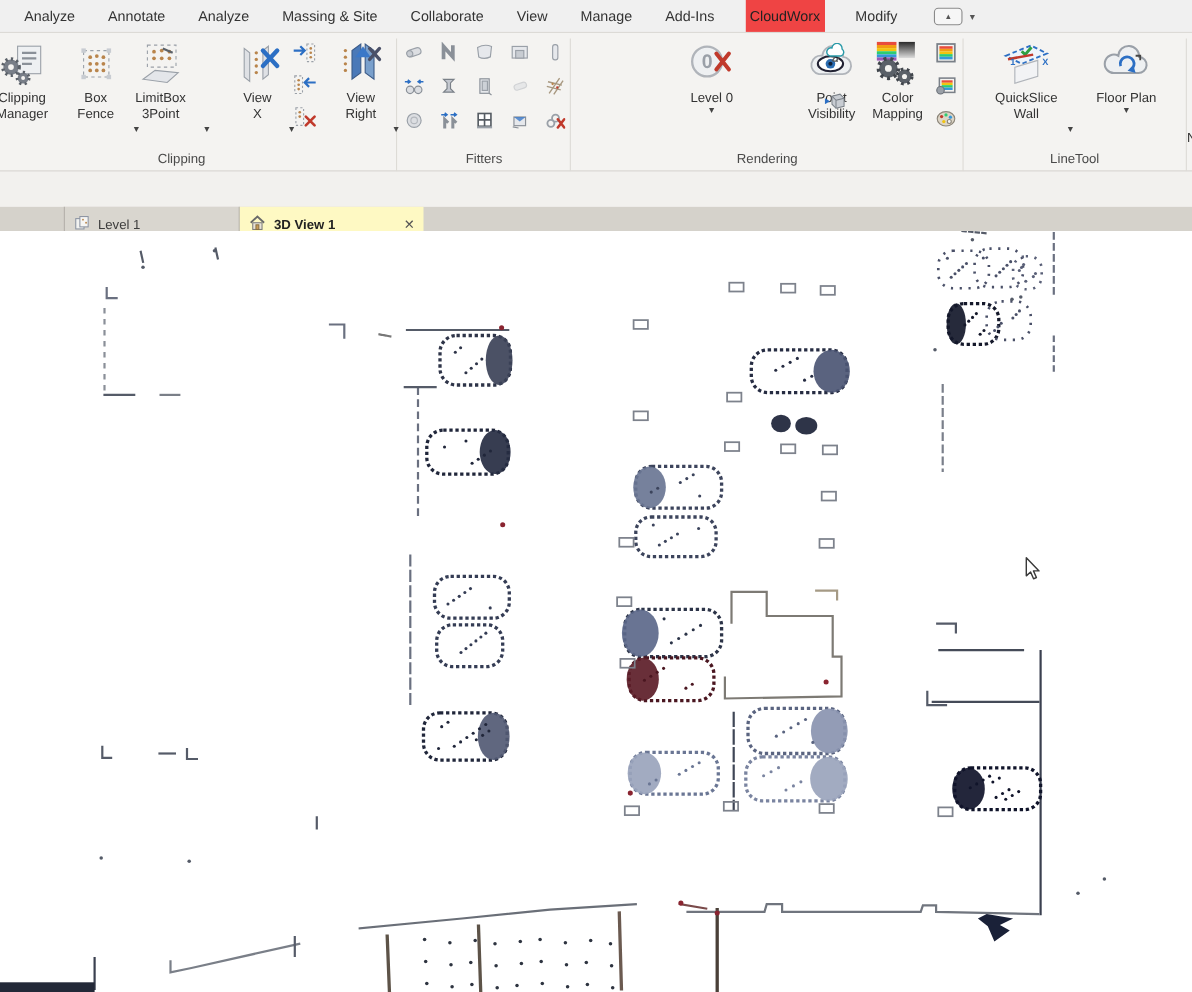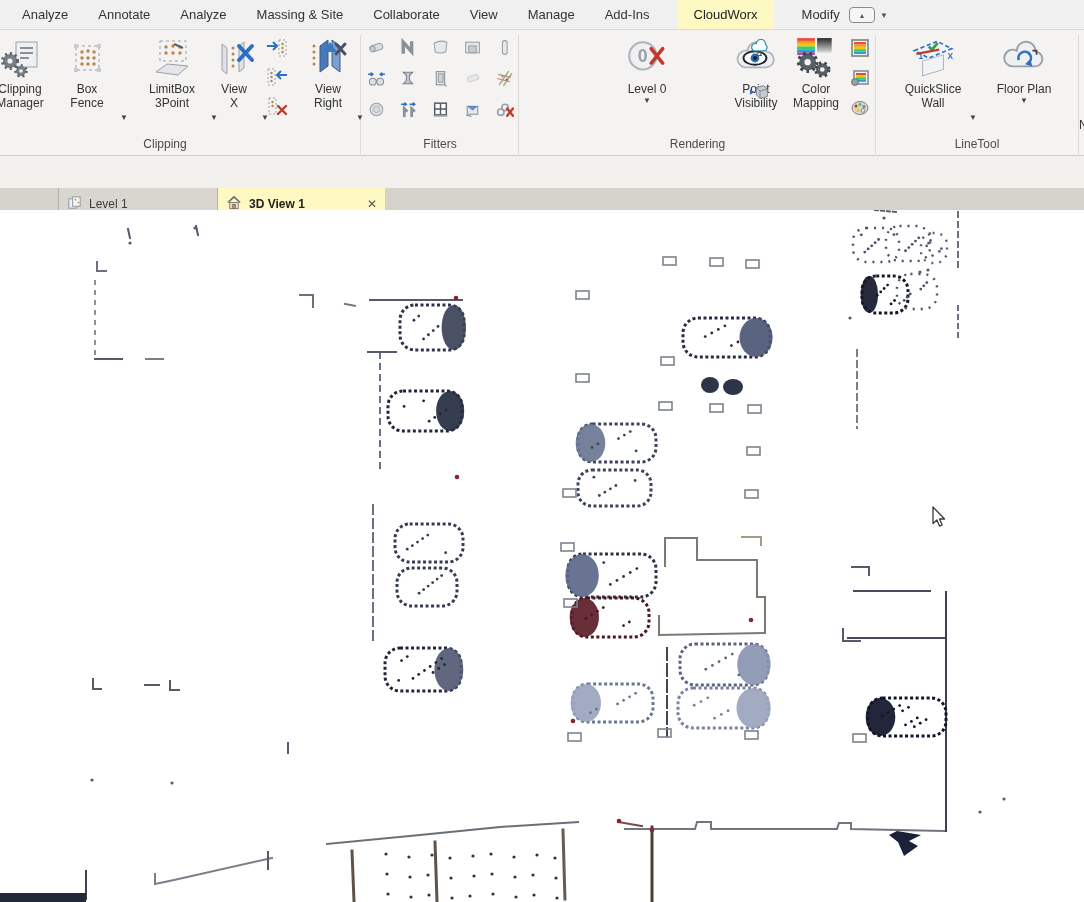--- a/index.html
+++ b/index.html
@@ -3,21 +3,21 @@
 <meta charset="utf-8">
 <style>
   html,body{margin:0;padding:0;background:#fff;font-family:"Liberation Sans",sans-serif;}
   #app{position:relative;width:1084px;height:902px;overflow:hidden;background:#fff;}
 
   
   #menubar{position:absolute;left:0;top:0;width:1084px;height:30px;background:#f0f0f0;
     display:flex;align-items:stretch;gap:26px;padding-left:20px;box-sizing:border-box;
     font-size:13px;color:#333;border-bottom:1px solid #dcdad6;}
   .menu-item{display:flex;align-items:center;padding:0 2px;cursor:default;white-space:nowrap;}
-  .menu-item.active{background:#fef9c3;padding:0 16px;color:#222;}
+  .menu-item.active{background:#ef4444;padding:0 4px;color:#222;}
   #collapse-wrap{position:absolute;right:196px;top:0;height:30px;display:flex;align-items:center;gap:5px;}
   #collapse-btn{display:inline-flex;align-items:center;justify-content:center;width:24px;height:14px;
     border:1px solid #8a8a8a;border-radius:4px;font-size:7px;color:#555;background:#f6f6f6;}
   .tiny-caret{font-size:8px;color:#555;}
 
   
   #ribbon{position:absolute;left:0;top:30px;width:1084px;height:125px;background:#f4f3f1;
     border-bottom:1px solid #cdcbc6;}
   .rib-sep{position:absolute;top:5px;height:142px;width:1px;background:#dddbd6;}
   .grp-label{position:absolute;bottom:4px;left:0;width:100%;text-align:center;font-size:12px;color:#4a4a4a;}
@@ -122,21 +122,21 @@
               <circle cx="21" cy="25" r="1.7"></circle>
               <circle cx="27" cy="25" r="1.7"></circle>
             </g>
       </svg>
     </div>
     <div class="blabel">Box
 Fence</div>
     <span class="side-caret">▼</span>
   </div>
 
-  <div class="bigbtn" style="left:132px;width:80px">
+  <div class="bigbtn" style="left:106px;width:80px">
     <div class="bicon">
       <svg width="44" height="42" viewBox="0 0 44 42">
         <rect x="10" y="3" width="26" height="20" fill="none" stroke="#9aa0a8" stroke-dasharray="3 3"></rect>
         <g fill="#b9854c">
               <circle cx="16" cy="9" r="1.7"></circle>
               <circle cx="23" cy="8" r="1.7"></circle>
               <circle cx="30" cy="9" r="1.7"></circle>
         <circle cx="16" cy="15" r="1.7"></circle>
               <circle cx="23" cy="15" r="1.7"></circle>
               <circle cx="30" cy="15" r="1.7"></circle>

